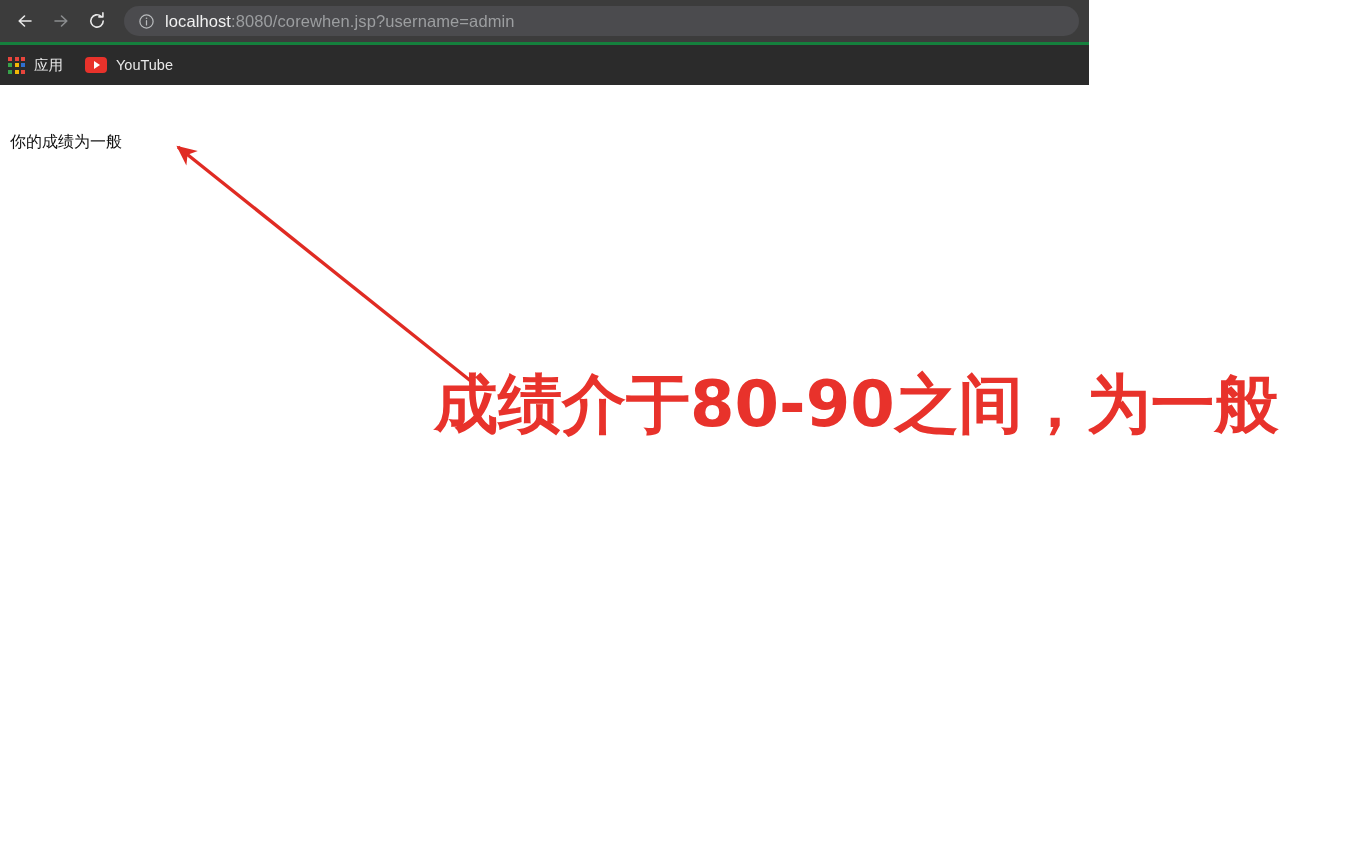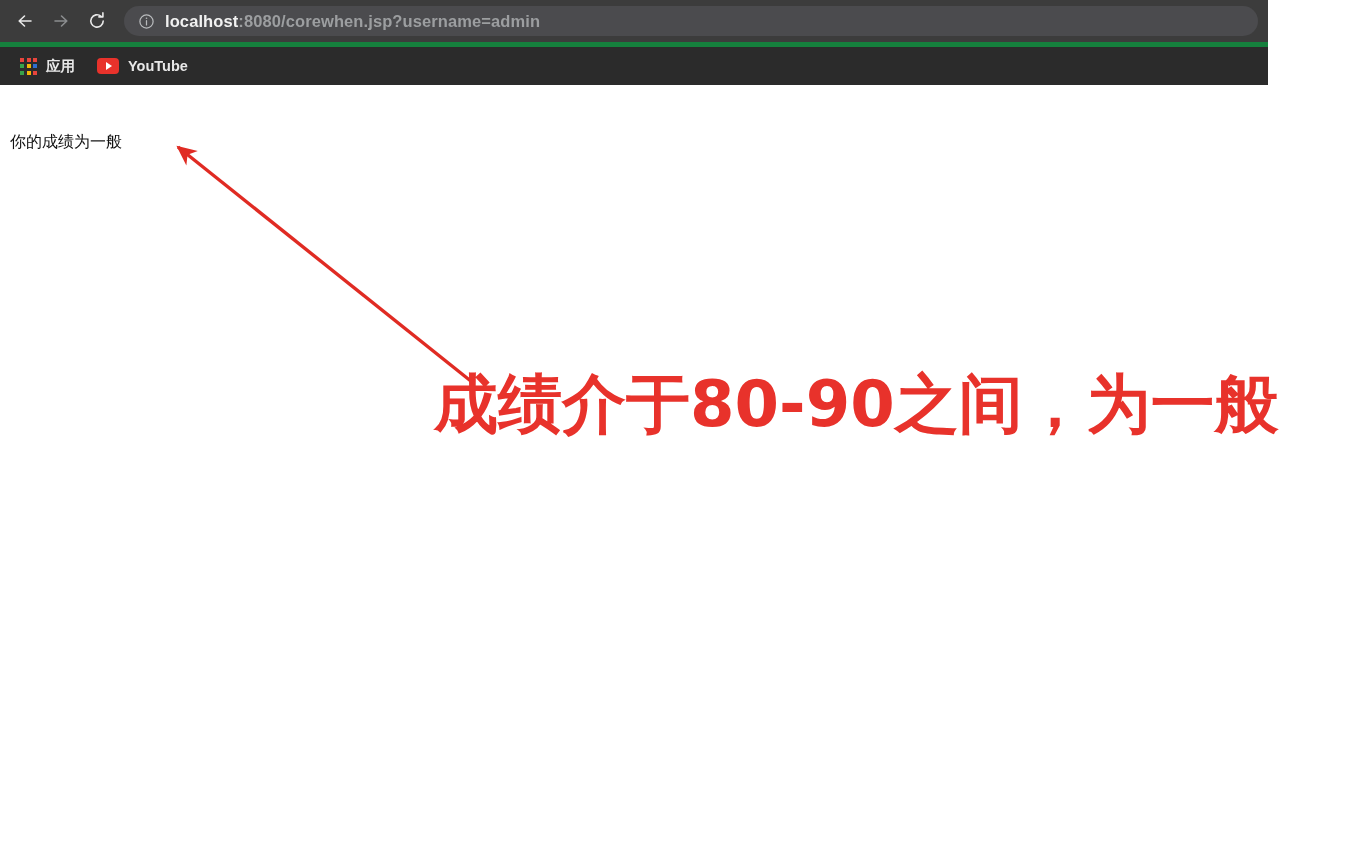--- a/index.html
+++ b/index.html
@@ -12,22 +12,21 @@
     background: #ffffff;
     font-family: "Liberation Sans", "DejaVu Sans", sans-serif;
     overflow: hidden;
     position: relative;
   }
 
   
   #browser-chrome {
     position: absolute;
     top: 0; left: 0;
-    width: 1268px;
-    font-weight: bold;
+    width: 1089px;
   }
 
   #toolbar {
     height: 42px;
     background: #3c3c3c;
     display: flex;
     align-items: center;
     padding: 0 0 0 8px;
     box-sizing: border-box;
   }
@@ -73,23 +72,23 @@
   }
   #omnibox-host {
     color: #f1f1f1;
   }
 
   #bookmarks-bar {
     height: 43px;
     background: #2b2b2b;
     display: flex;
     align-items: center;
-    padding-left: 18px;
+    padding-left: 6px;
     box-sizing: border-box;
-    border-top: 5px solid #15803d;
+    border-top: 3px solid #15803d;
   }
   .bookmark {
     display: flex;
     align-items: center;
     height: 28px;
     padding: 0 8px 0 2px;
     border-radius: 4px;
     margin-right: 12px;
   }
   .bookmark-label {

